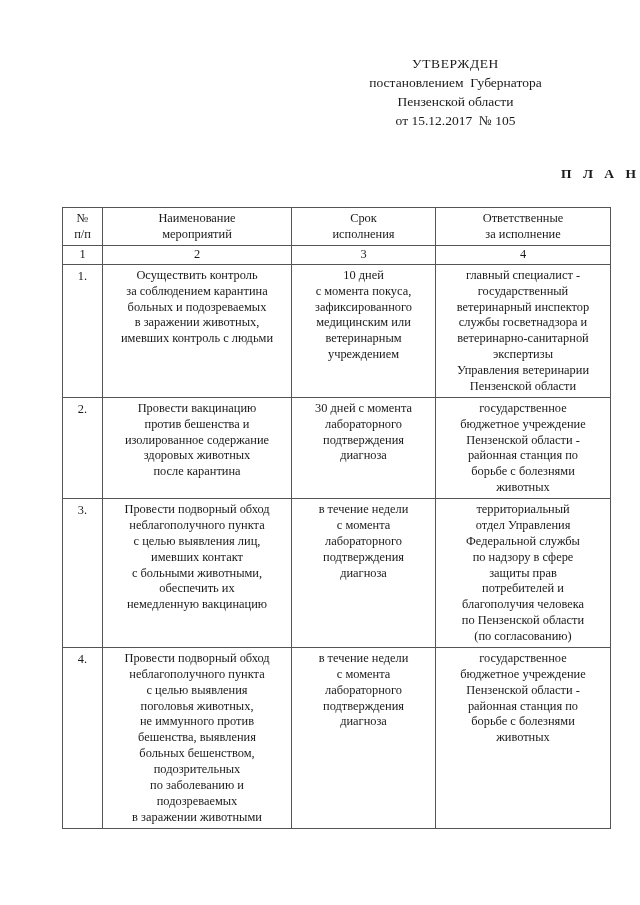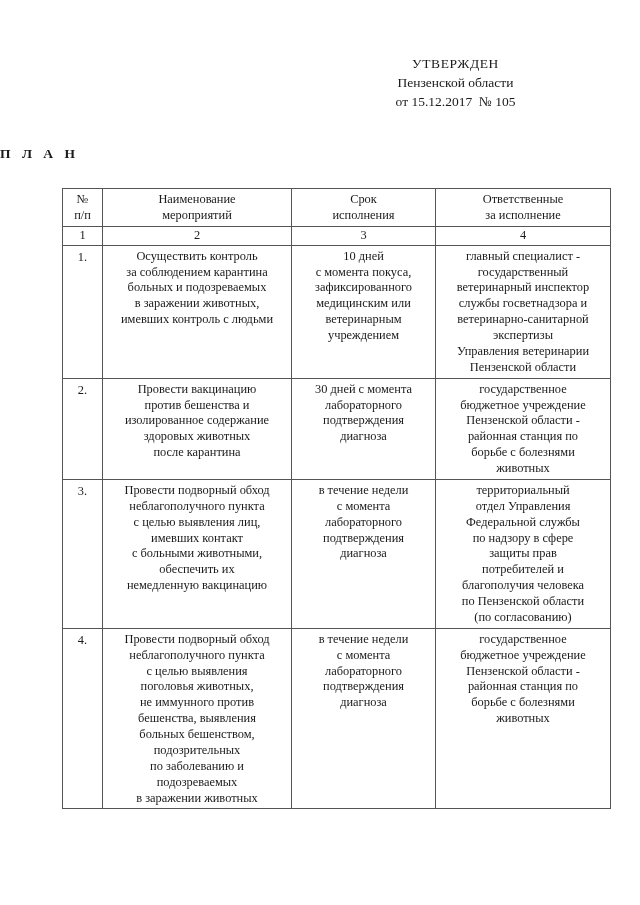--- a/index.html
+++ b/index.html
@@ -36,21 +36,21 @@
   .approval-title {
     letter-spacing: 0.6px;
   }
   .approval-line {
     white-space: pre;
   }
 
   
   .doc-title {
     margin-top: 33px;
-    text-align: left;
+    text-align: right;
     font-weight: bold;
     font-size: 13.5px;
     line-height: 1.45;
   }
   .doc-title .plan-word {
     letter-spacing: 4px;
     display: block;
     margin-bottom: 2px;
   }
   .doc-title .subtitle-line {
@@ -113,20 +113,21 @@
   tr.r3 td { height: 146px; }
   tr.r4 td { height: 172px; }
 </style>
 </head>
 <body>
 
 <div class="page">
 
   <div class="approval-block">
     <div class="approval-title">УТВЕРЖДЕН</div>
+    <div class="approval-line">постановлением  Губернатора</div>
     <div class="approval-line">Пензенской области</div>
     <div class="approval-line">от 15.12.2017  № 105</div>
   </div>
 
   <div class="doc-title">
     <span class="plan-word">П Л А Н</span>
   </div>
 
   <div class="table-wrap">
     <table class="plan-table">
@@ -255,21 +256,21 @@
             <span class="cell-line">Провести подворный обход</span>
             <span class="cell-line">неблагополучного пункта</span>
             <span class="cell-line">с целью выявления</span>
             <span class="cell-line">поголовья животных,</span>
             <span class="cell-line">не иммунного против</span>
             <span class="cell-line">бешенства, выявления</span>
             <span class="cell-line">больных бешенством,</span>
             <span class="cell-line">подозрительных</span>
             <span class="cell-line">по заболеванию и</span>
             <span class="cell-line">подозреваемых</span>
-            <span class="cell-line">в заражении животных</span>
+            <span class="cell-line">в заражении животными</span>
           </td>
           <td class="body-cell">
             <span class="cell-line">в течение недели</span>
             <span class="cell-line">с момента</span>
             <span class="cell-line">лабораторного</span>
             <span class="cell-line">подтверждения</span>
             <span class="cell-line">диагноза</span>
           </td>
           <td class="body-cell">
             <span class="cell-line">государственное</span>

